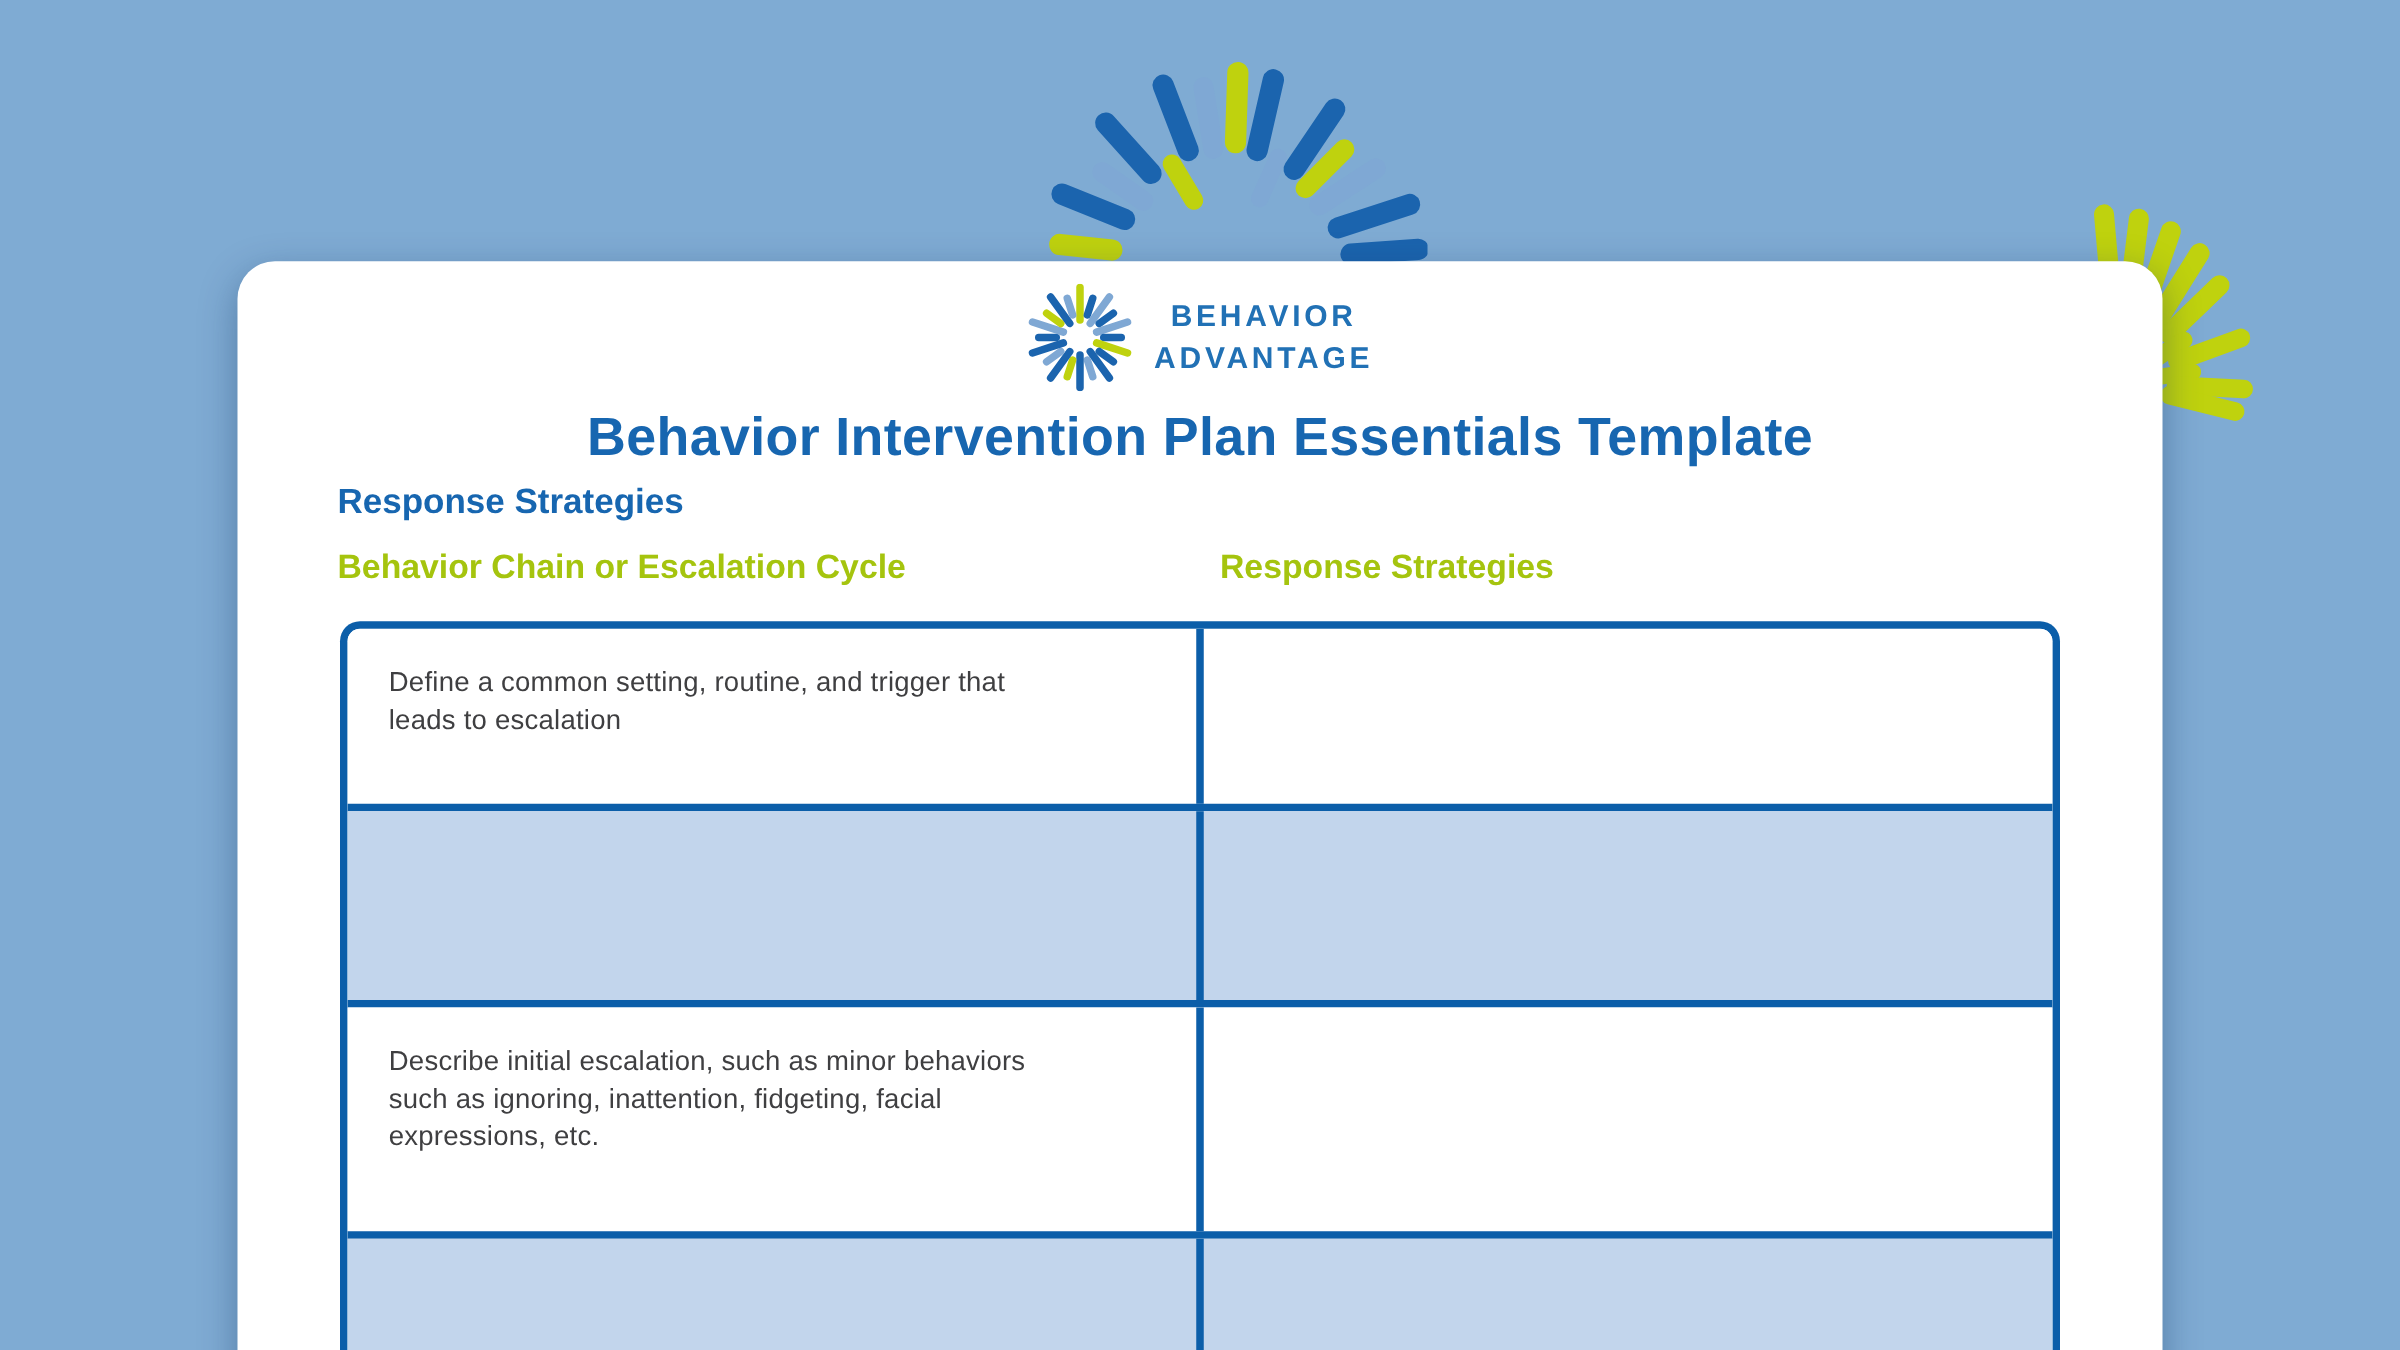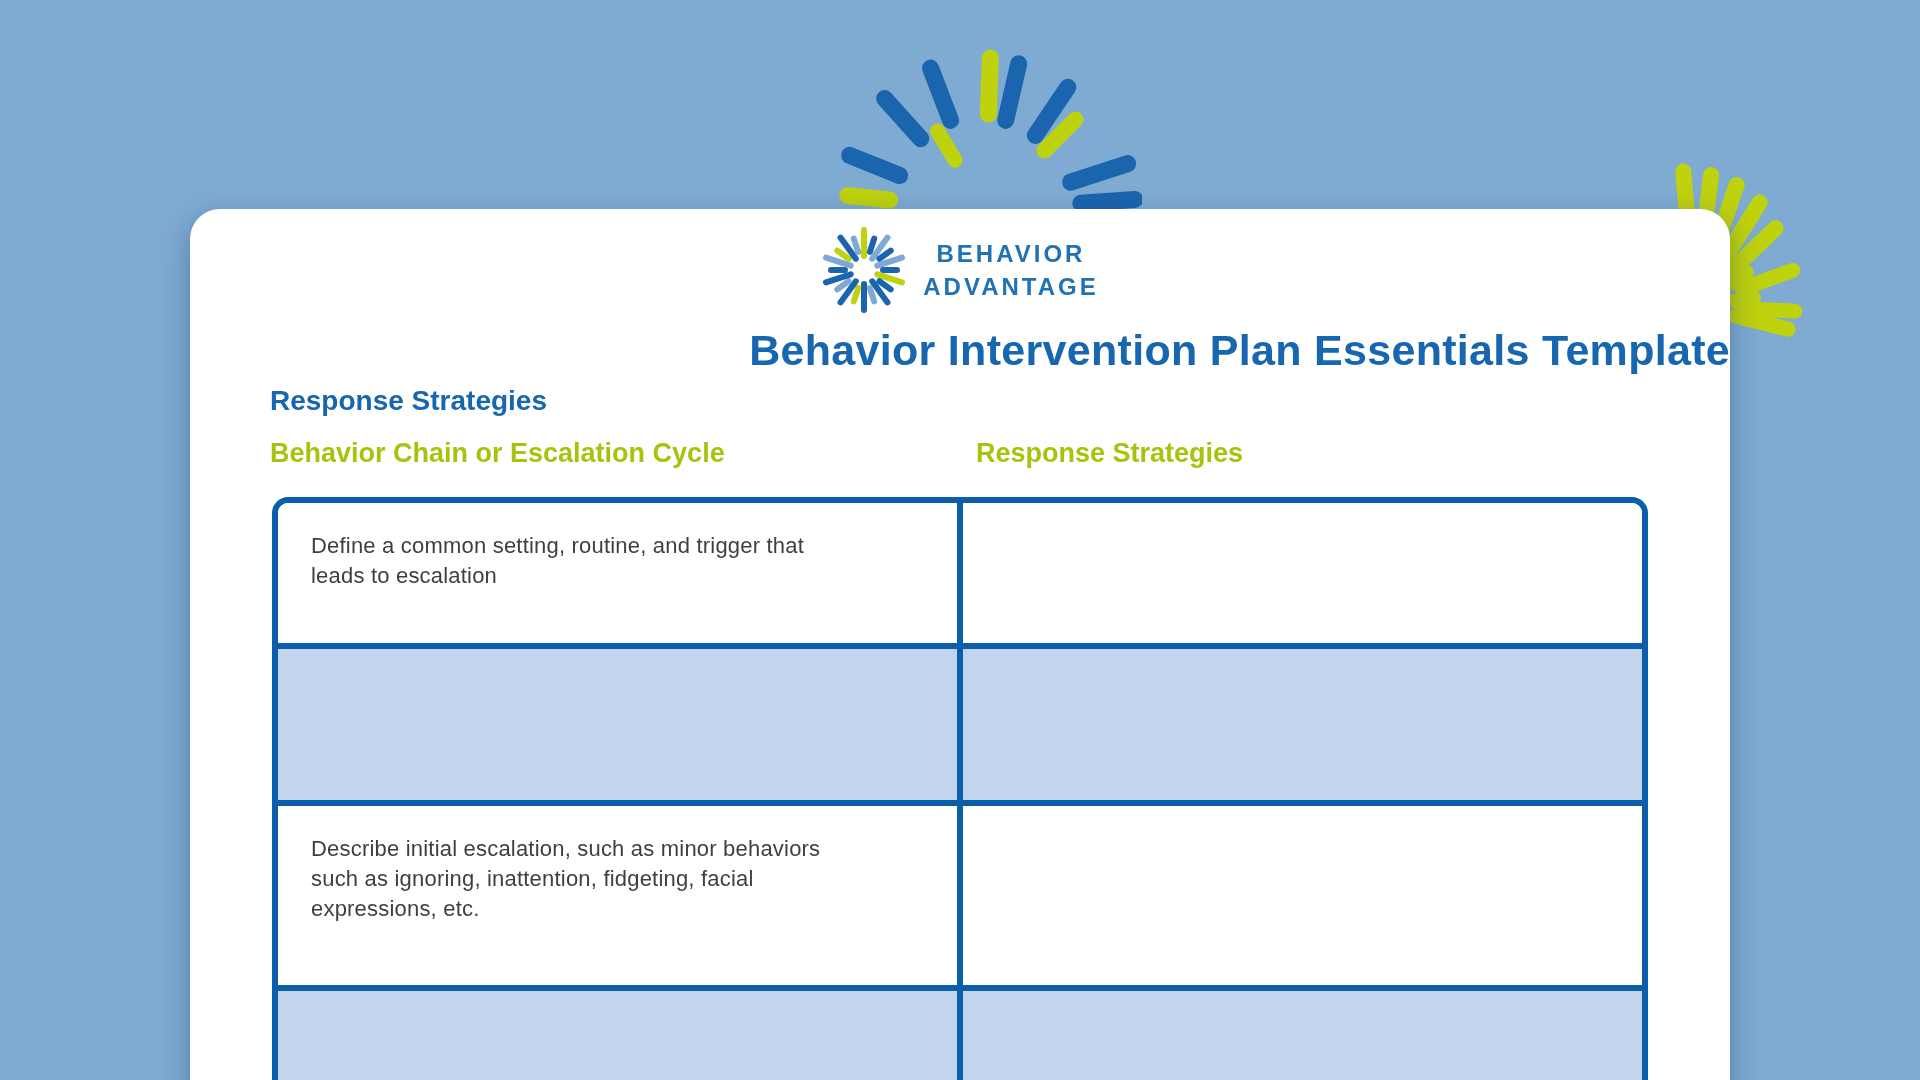--- a/index.html
+++ b/index.html
@@ -24,21 +24,21 @@
     display:flex;align-items:center;justify-content:center;gap:16px;
   }
   .logo-text{
     color:var(--brandblue,#2171b5);
     font-size:24px;font-weight:bold;letter-spacing:3px;line-height:33px;
     text-align:center;white-space:nowrap;
   }
 
   .doc-title{
     position:absolute;top:116px;left:0;width:100%;
-    text-align:right;color:var(--accent,#1766b0);
+    text-align:center;color:var(--accent,#1766b0);
     font-size:43px;font-weight:bold;line-height:50px;letter-spacing:.3px;
   }
 
   .section-heading{
     position:absolute;top:176px;left:80px;
     color:var(--accent,#1766b0);font-size:28px;font-weight:bold;
   }
 
   .col-header{
     position:absolute;top:229px;

